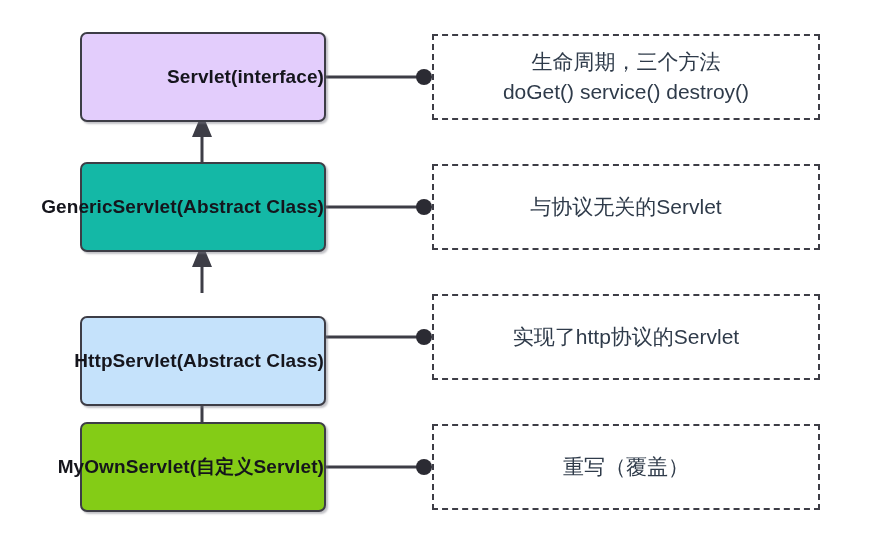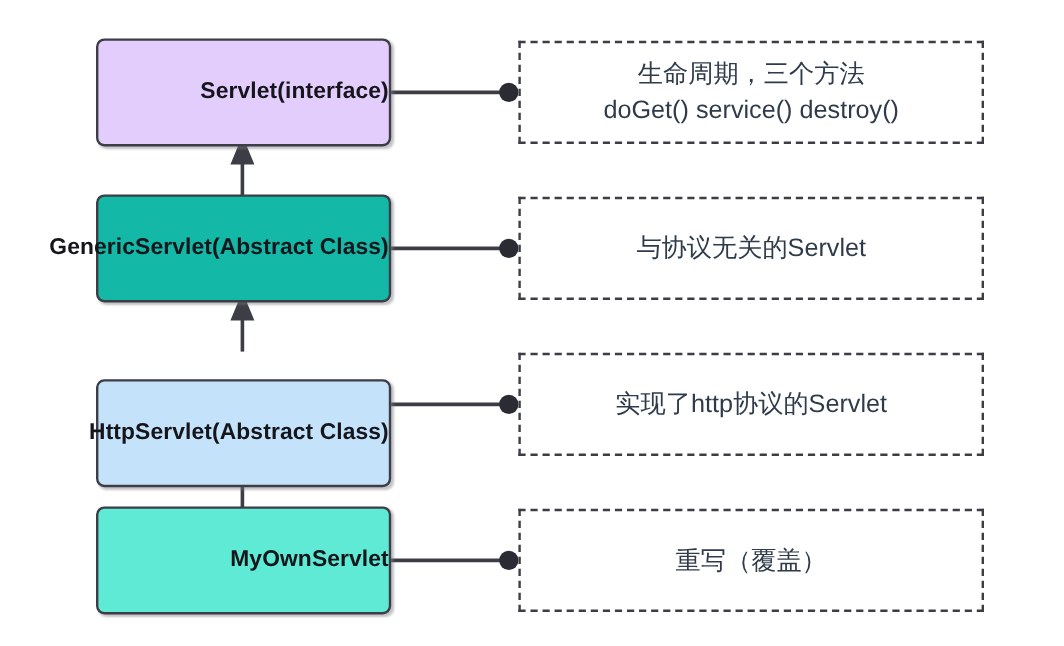--- a/index.html
+++ b/index.html
@@ -123,22 +123,23 @@
   <div class="class-box" style="left:80px; top:162px; width:246px; height:90px; background:#14b8a6;">
     <div class="line1">GenericServlet</div>
     <div class="line2">(Abstract Class)</div>
   </div>
 
   <div class="class-box" style="left:80px; top:292px; width:246px; height:90px; background:#c5e2fb;margin-top:24px;">
     <div class="line1">HttpServlet</div>
     <div class="line2">(Abstract Class)</div>
   </div>
 
-  <div class="class-box" style="left:80px; top:422px; width:246px; height:90px; background:#5eead4;">
+  <div class="class-box" style="left:80px; top:422px; width:246px; height:90px; background:#84cc16;">
     <div class="line1">MyOwnServlet</div>
+    <div class="line2">(自定义Servlet)</div>
   </div>
 
   <div class="note-box" style="left:432px; top:34px; width:388px; height:86px;">
     <div class="nline">生命周期，三个方法</div>
     <div class="nline">doGet() service() destroy()</div>
   </div>
 
   <div class="note-box" style="left:432px; top:164px; width:388px; height:86px;justify-content:center;">
     <div class="nline">与协议无关的Servlet</div>
   </div>

